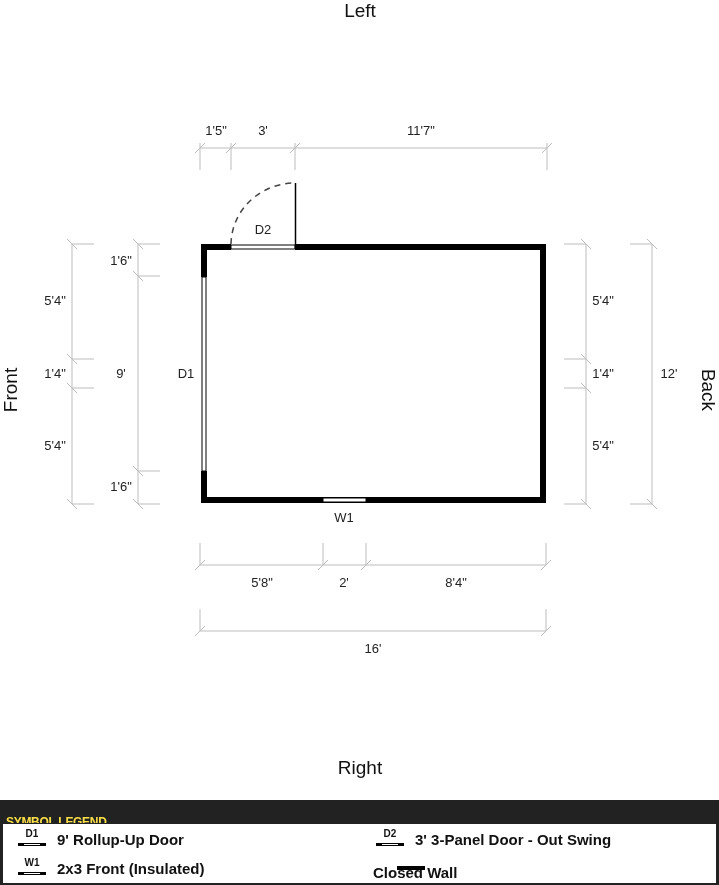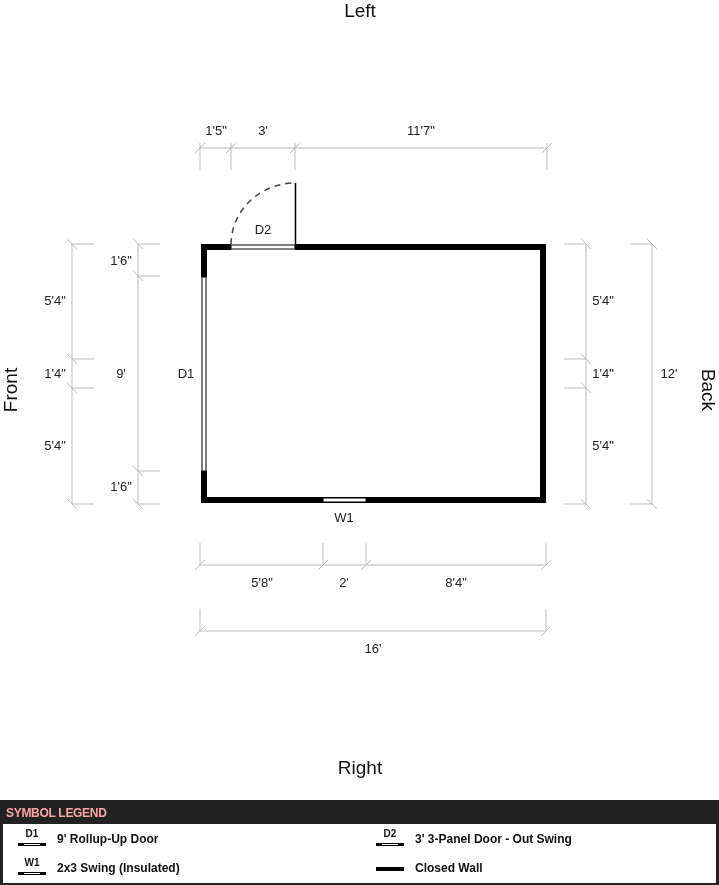--- a/index.html
+++ b/index.html
@@ -3,29 +3,29 @@
   <meta charset="utf-8">
   <style>
     html, body { margin: 0; padding: 0; background: #ffffff; }
     body { width: 719px; height: 885px; position: relative; overflow: hidden; font-family: "Liberation Sans", sans-serif; color: #111; }
     #plan { position: absolute; left: 0; top: 0; width: 719px; height: 800px; }
     .dim { stroke: #bdbdbd; stroke-width: 1; fill: none; }
     .wall { fill: #000; }
     .lbl { font-family: "Liberation Sans", sans-serif; font-size: 13px; fill: #222; }
     .side { font-family: "Liberation Sans", sans-serif; font-size: 19px; fill: #111; }
     .legend { position: absolute; left: 0; top: 800px; width: 719px; height: 85px; background: #222; }
-    .legend-title { position: absolute; left: 6px; top: 6px; color: #fca5a5; font-weight: bold; font-size: 12px; letter-spacing: -0.3px; font-family: "Liberation Sans", sans-serif; }
+    .legend-title { position: absolute; left: 6px; top: 15px; color: #fde047; font-weight: bold; font-size: 12px; letter-spacing: -0.3px; font-family: "Liberation Sans", sans-serif; }
     .legend-body { position: absolute; left: 2px; top: 23px; width: 713px; height: 59px; background: #fff; border: 1px solid #222; }
     .legend-item { position: absolute; display: flex; align-items: center; height: 26px; }
     .sym { width: 34px; height: 24px; position: relative; margin-right: 8px; }
     .sym-code { position: absolute; left: 0; right: 0; top: 1px; text-align: center; font-size: 10px; font-weight: bold; }
     .sym-line { position: absolute; left: 3px; width: 28px; top: 16px; height: 3px; background: #000; }
     .sym-line.open { background: linear-gradient(90deg,#000 0 6px,#fff 6px 22px,#000 22px 28px); border-top: 1px solid #000; border-bottom: 1px solid #000; height: 1px; }
     .sym-line.closed { top: 11px; height: 4px; }
-    .legend-text { font-size: 12px; font-weight: bold; color: #111; }
+    .legend-text { font-size: 15px; font-weight: bold; color: #111; }
   </style>
 </head>
 <body>
 
 <svg id="plan" viewBox="0 0 719 800" xmlns="http://www.w3.org/2000/svg">
 
   <text class="side" x="360" y="17" text-anchor="middle">Left</text>
   <text class="side" x="360" y="774" text-anchor="middle">Right</text>
   <text class="side" transform="translate(17,390) rotate(-90)" text-anchor="middle">Front</text>
   <text class="side" transform="translate(702,390) rotate(90)" text-anchor="middle">Back</text>
@@ -165,22 +165,22 @@
         <div class="sym-code">D2</div>
         <div class="sym-line open"></div>
       </div>
       <span class="legend-text">3' 3-Panel Door - Out Swing</span>
     </div>
     <div class="legend-item" style="left:12px; top:31px;">
       <div class="sym">
         <div class="sym-code">W1</div>
         <div class="sym-line open"></div>
       </div>
-      <span class="legend-text">2x3 Swing (Insulated)</span>
+      <span class="legend-text">2x3 Front (Insulated)</span>
     </div>
-    <div class="legend-item" style="left:370px; top:31px;">
+    <div class="legend-item" style="left:370px; top:31px;flex-direction:column;">
       <div class="sym">
         <div class="sym-line closed"></div>
       </div>
       <span class="legend-text">Closed Wall</span>
     </div>
   </div>
 </div>
 
 </body></html>

